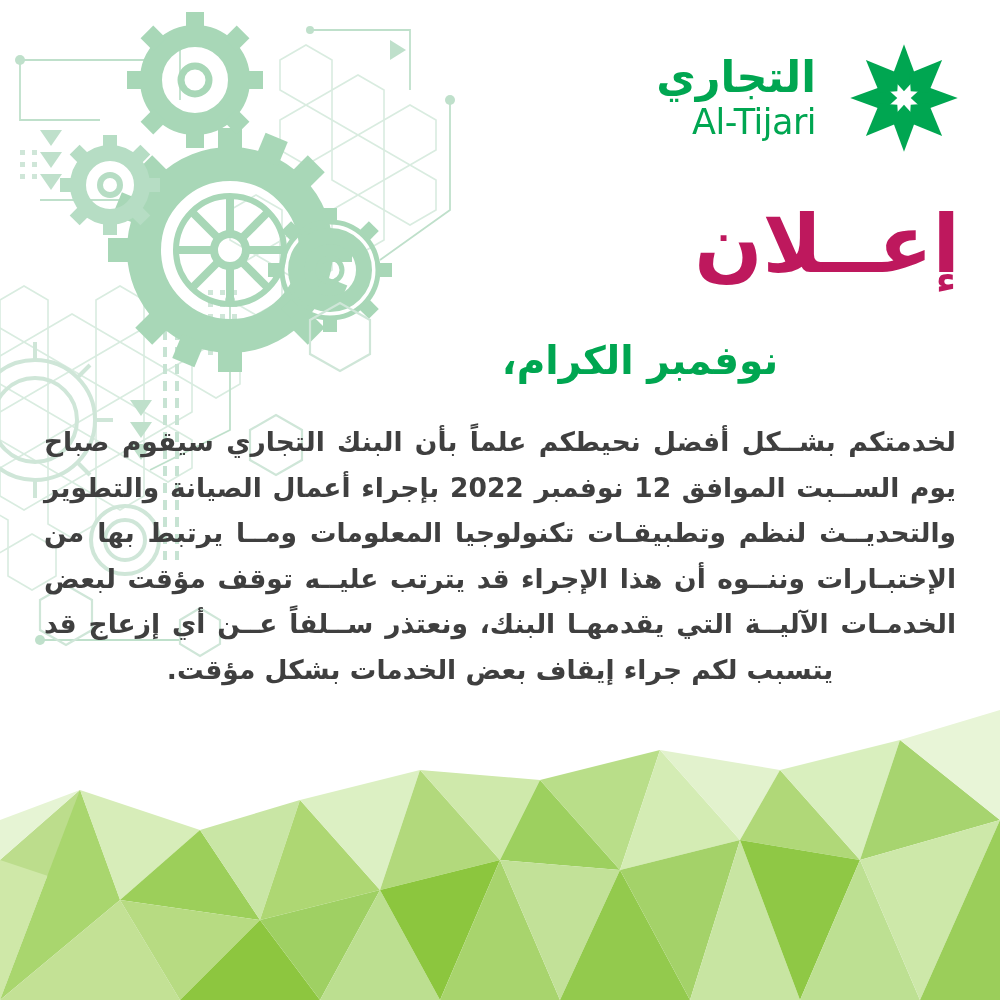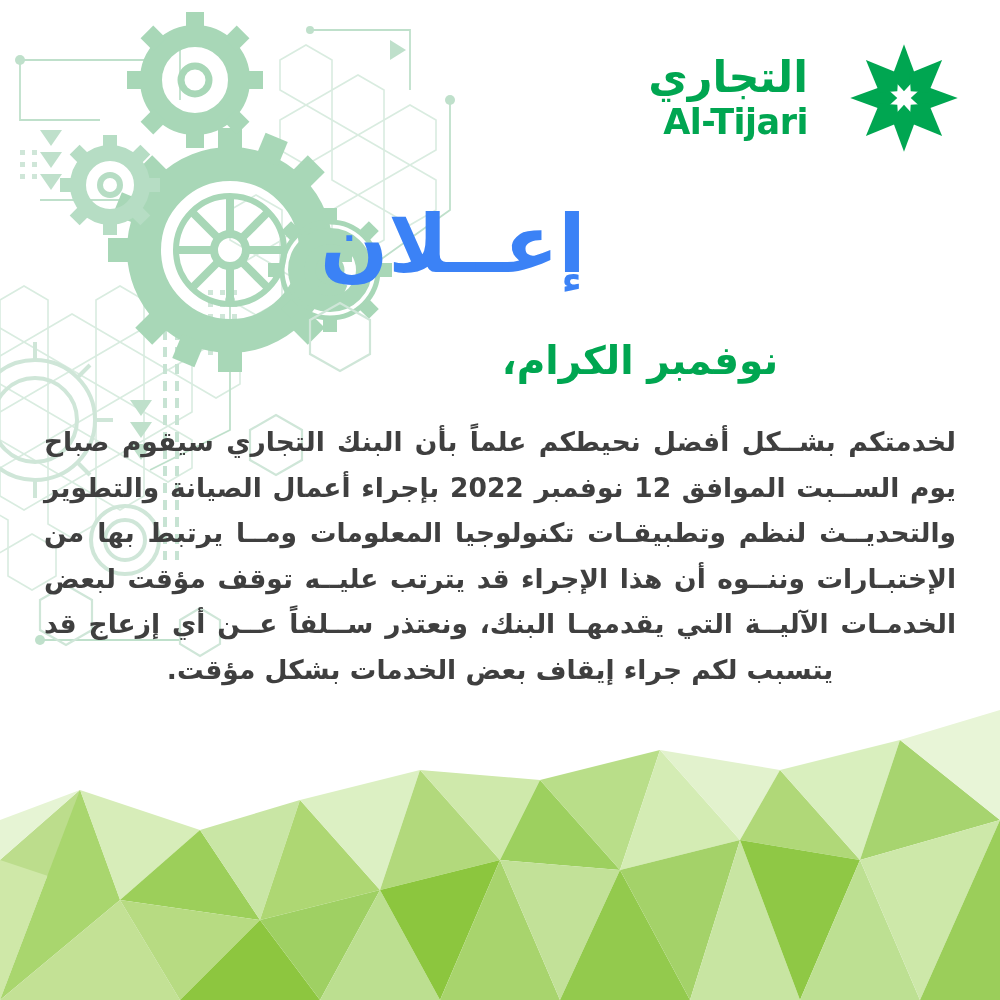--- a/index.html
+++ b/index.html
@@ -23,55 +23,55 @@
     width:560px;height:720px;
     pointer-events:none;
   }
 
   
   .logo-block{
     position:absolute;
     top:42px;right:40px;
     display:flex;
     align-items:center;
-    gap:40px;
+    gap:32px;
     direction:ltr;
     margin-left:16px;
   }
   .logo-text{
     display:flex;
     flex-direction:column;
     align-items:flex-end;
     line-height:1.05;
   }
   .logo-ar{
     color:#00A651;
     font-size:43px;
     font-weight:bold;
     letter-spacing:0px;
     direction:rtl;
   }
   .logo-en{
     color:#00A651;
     font-size:35px;
-    font-weight:bold;
+    font-weight:normal;
     letter-spacing:-0.5px;
     margin-top:4px;
   }
   .logo-mark{
     width:112px;height:112px;
   }
 
   
   .title{
     position:absolute;
     top:198px;right:40px;
     width:640px;
-    text-align:left;
-    color:#3b82f6;
+    text-align:right;
+    color:#be185d;
     font-size:80px;
     font-weight:bold;
     letter-spacing:2px;
   }
   .subtitle{
     position:absolute;
     top:338px;right:40px;
     width:640px;
     text-align:center;
     color:#00A651;

